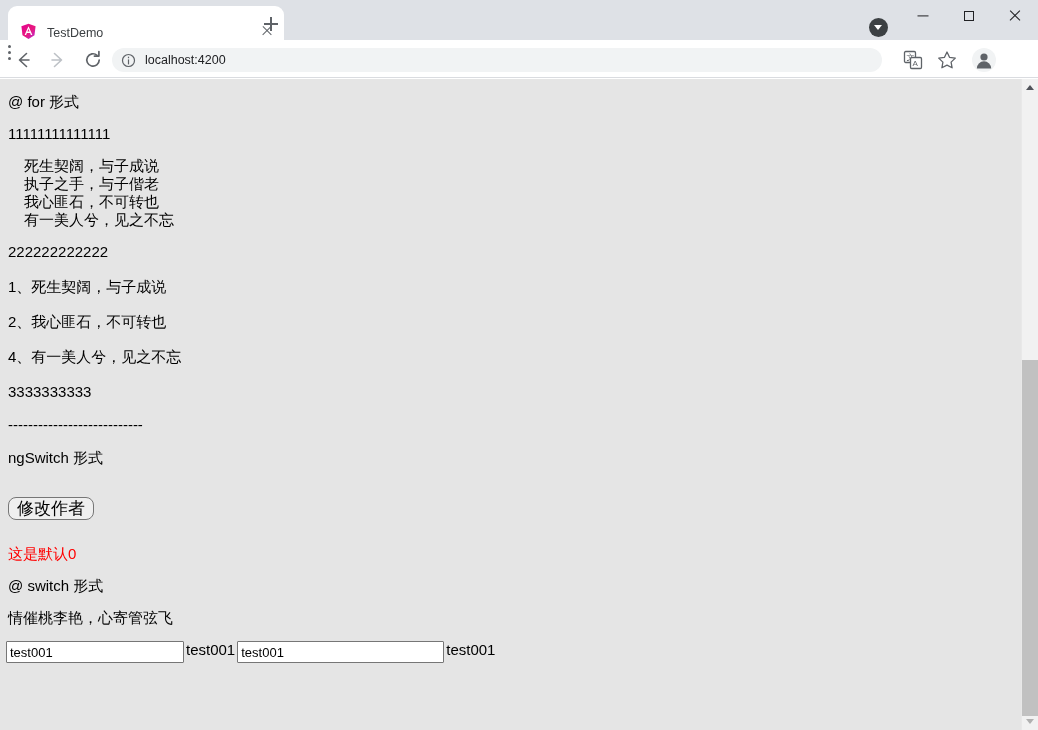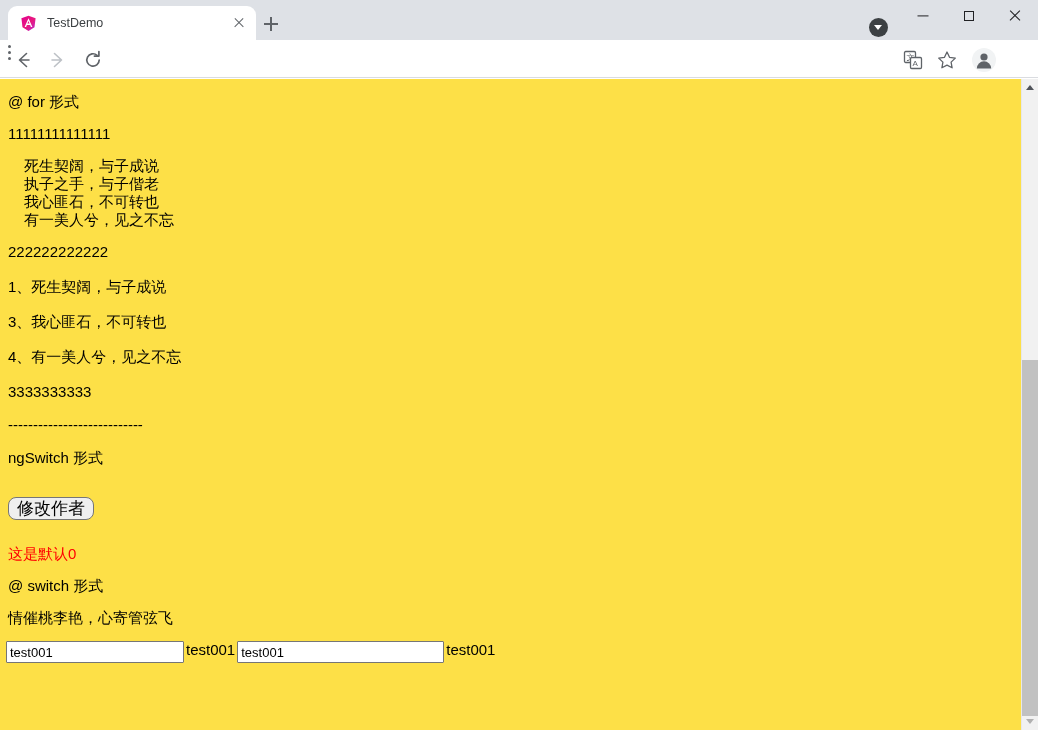--- a/index.html
+++ b/index.html
@@ -19,24 +19,24 @@
 
   
   .chrome-tabstrip {
     position: absolute; left: 0; top: 0;
     width: 1038px; height: 40px;
     background: #dee1e6;
   }
 
   .tab {
     position: absolute; left: 8px; top: 6px;
-    width: 248px; height: 34px;
+    width: 276px; height: 34px;
     background: #ffffff;
     border-radius: 9px 9px 0 0;
-    display: flex; align-items: center;
+    display: flex; align-items: flex-end;
     padding: 0 8px 0 12px;
   }
   .tab-favicon {
     width: 17px; height: 17px;
     flex: 0 0 17px;
     margin-right: 10px;
     position: relative;
   }
   .tab-title {
     flex: 1 1 auto;
@@ -164,21 +164,21 @@
     background: #5f6368;
   }
   .tb-menu span:nth-child(1) { top: 5px; }
   .tb-menu span:nth-child(2) { top: 11px; }
   .tb-menu span:nth-child(3) { top: 17px; }
 
   
   .viewport {
     position: absolute; left: 0; top: 79px;
     width: 1038px; height: 651px;
-    background: #fde047;
+    background: #e5e5e5;
     overflow: hidden;
   }
 
   .page-body {
     position: absolute;
     left: 0; top: 0;
     width: 1021px;
     padding: 0;
     font-family: "Liberation Sans", "DejaVu Sans", sans-serif;
     color: #000000;
@@ -331,20 +331,30 @@
       </svg>
     </div>
 
     <div class="nav-btn nav-reload">
       <svg width="26" height="26" viewBox="0 0 26 26">
         <path d="M19.2 13 A6.2 6.2 0 1 1 17.1 8.3" stroke="#5f6368" stroke-width="1.7" fill="none" stroke-linecap="round"></path>
         <path d="M18.9 4.6 V9.1 H14.4" stroke="#5f6368" stroke-width="1.7" fill="none" stroke-linecap="round" stroke-linejoin="round"></path>
       </svg>
     </div>
 
+    <div class="omnibox">
+      <span class="omni-info">
+        <svg width="15" height="15" viewBox="0 0 15 15">
+          <circle cx="7.5" cy="7.5" r="6" stroke="#5f6368" stroke-width="1.2" fill="none"></circle>
+          <rect x="6.9" y="6.4" width="1.2" height="5" fill="#5f6368"></rect>
+          <rect x="6.9" y="3.7" width="1.2" height="1.5" fill="#5f6368"></rect>
+        </svg>
+      </span>
+      <span class="omni-url" title="localhost:4200">localhost:4200</span>
+    </div>
 
     <div class="tb-icon tb-translate">
       <svg width="22" height="22" viewBox="0 0 22 22">
         <rect x="2.5" y="2.5" width="11" height="11" rx="1.2" stroke="#5f6368" stroke-width="1.3" fill="none"></rect>
         <text x="4.6" y="11" font-family="Liberation Sans, sans-serif" font-size="8" fill="#5f6368">文</text>
         <rect x="8.5" y="8.5" width="11" height="11" rx="1.2" stroke="#5f6368" stroke-width="1.3" fill="#ffffff"></rect>
         <text x="10.6" y="17" font-family="Liberation Sans, sans-serif" font-size="8" fill="#5f6368">A</text>
       </svg>
     </div>
 
@@ -378,21 +388,21 @@
       <div class="poem-block">
         <div class="p-line">死生契阔，与子成说</div>
         <div class="p-line">执子之手，与子偕老</div>
         <div class="p-line">我心匪石，不可转也</div>
         <div class="p-line">有一美人兮，见之不忘</div>
       </div>
 
       <p class="blk p-line">222222222222</p>
 
       <p class="list-item">1、死生契阔，与子成说</p>
-      <p class="list-item">3、我心匪石，不可转也</p>
+      <p class="list-item">2、我心匪石，不可转也</p>
       <p class="list-item">4、有一美人兮，见之不忘</p>
 
       <p class="blk p-line">3333333333</p>
 
       <p class="dash-line">---------------------------</p>
 
       <p class="blk p-line">ngSwitch 形式</p>
 
       <button class="btn-modify">修改作者</button>
 

